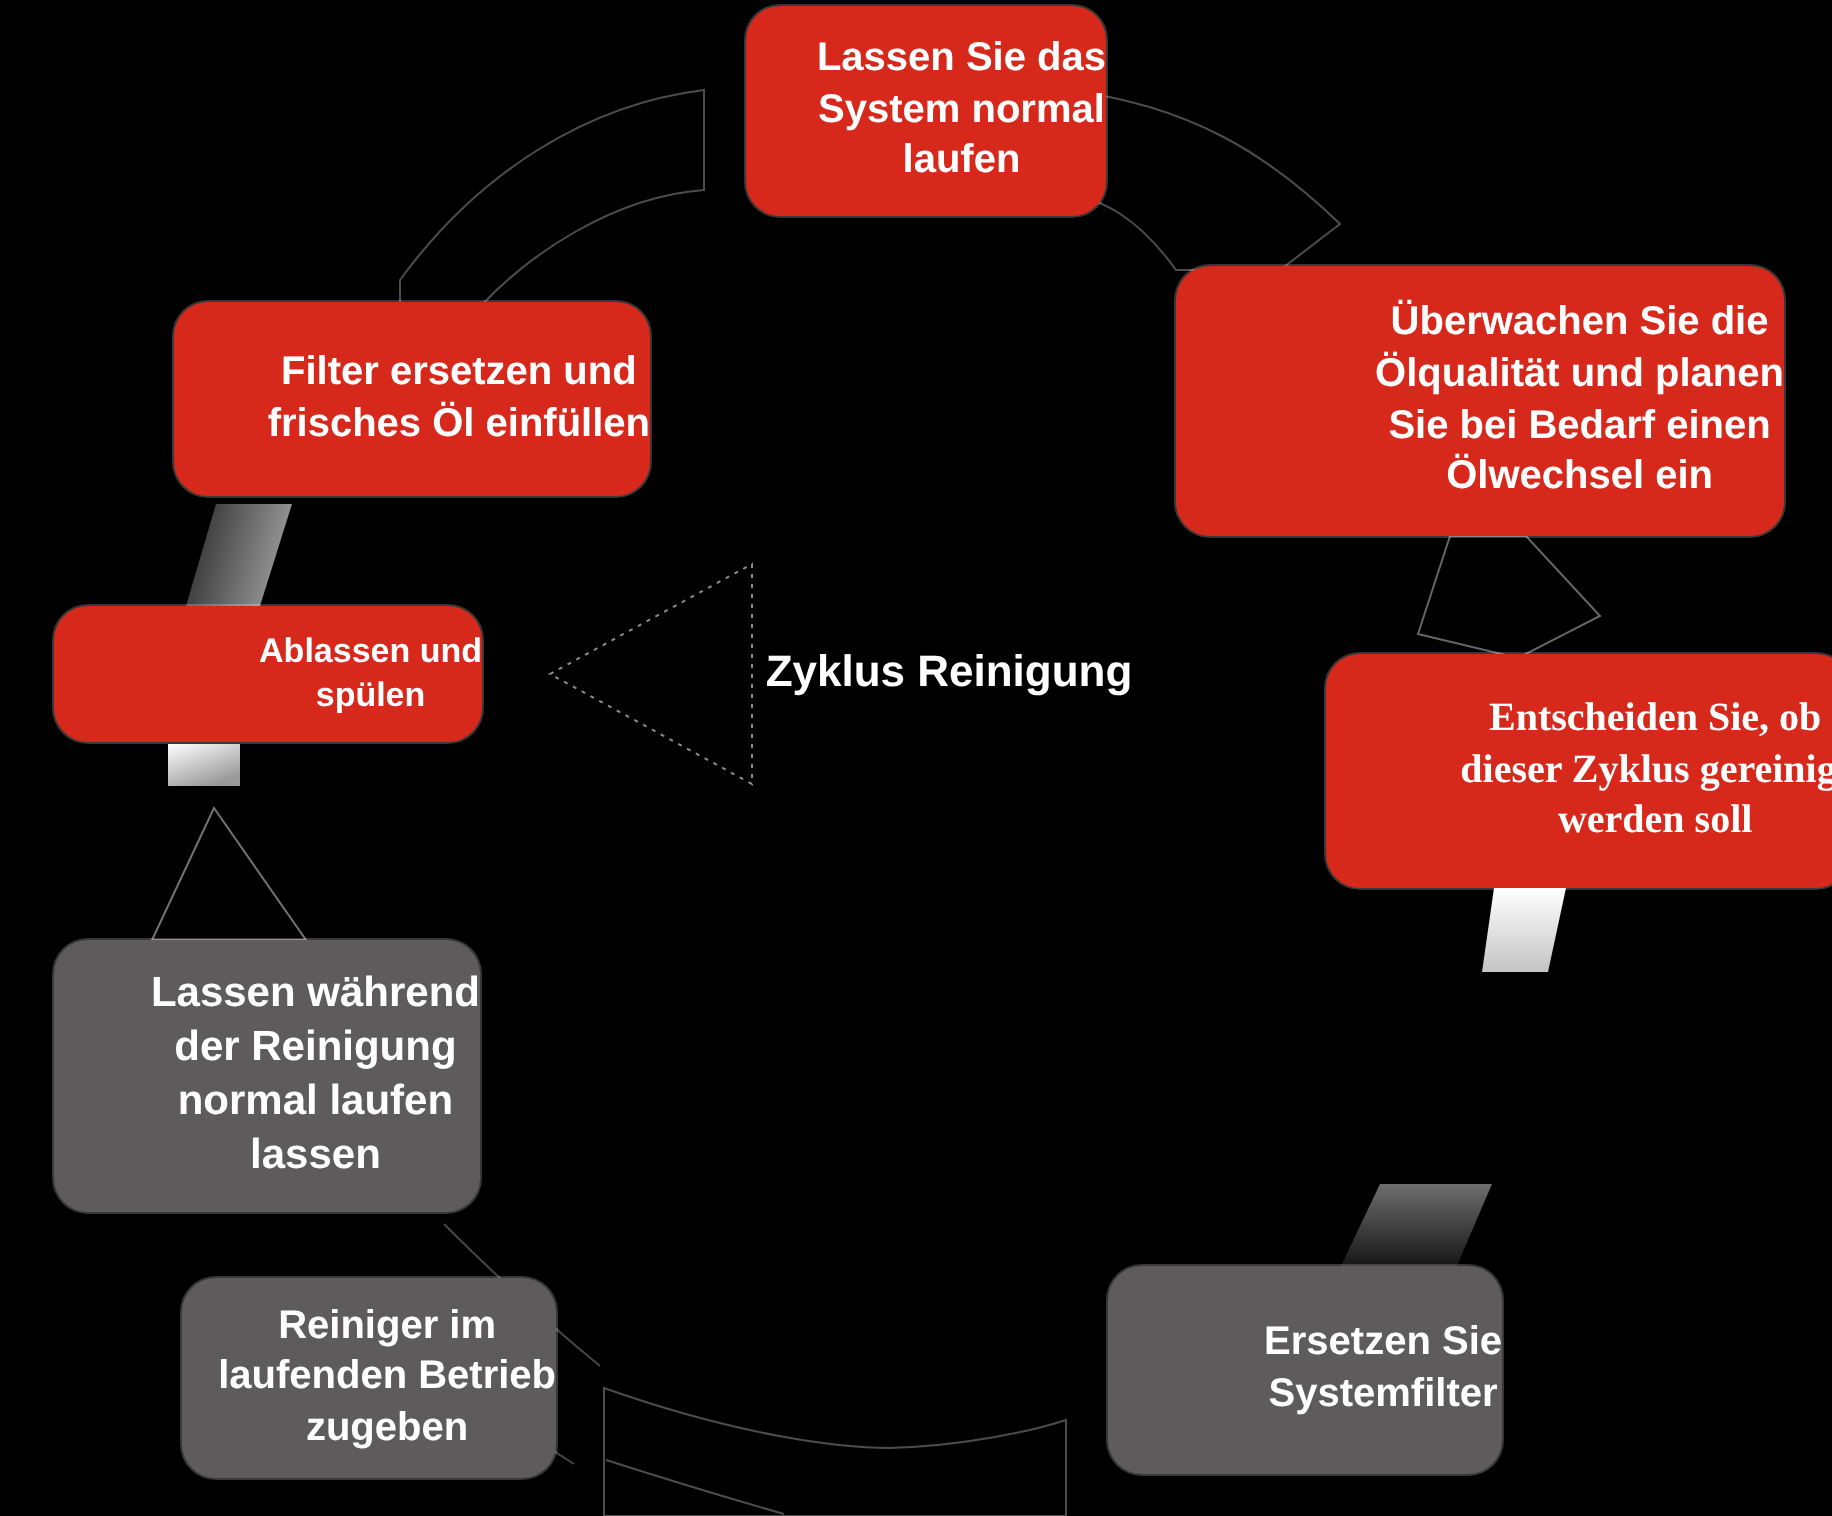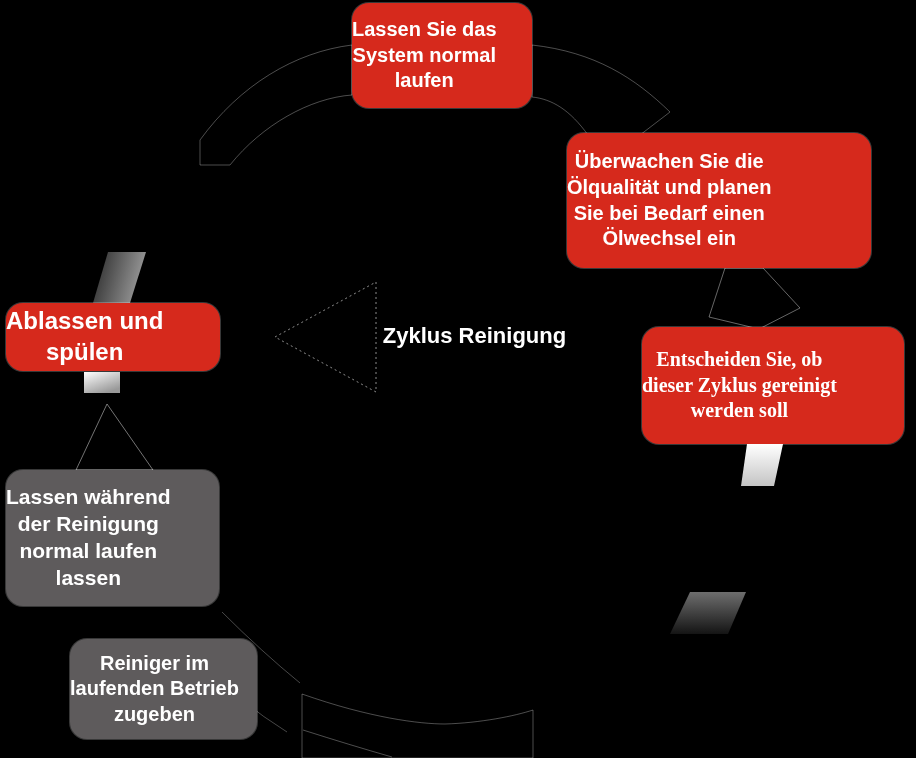--- a/index.html
+++ b/index.html
@@ -3,37 +3,38 @@
 <meta charset="utf-8">
 <style>
   html,body{margin:0;padding:0;background:#000;}
   .canvas{
     position:relative;width:916px;height:758px;overflow:hidden;
     background:var(--background,#000);
     font-family:"Liberation Sans","DejaVu Sans",sans-serif;
   }
   svg.bg{position:absolute;left:0;top:0;}
   .node{
-    position:absolute;display:flex;align-items:center;justify-content:flex-start;
+    position:absolute;display:flex;align-items:center;justify-content:flex-end;
     text-align:center;color:var(--text,#fff);font-weight:bold;
     border-radius:17px;box-shadow:0 0 0 1px rgba(255,255,255,0.22);
     line-height:1.28;
+    margin-left:21px;
   }
   .node span{white-space:pre-line;}
   .node.red{background:var(--red,#d6291c);}
   .node.gray{background:var(--gray,#5e5b5c);}
   
   .n0{left:352px;top:3px;width:180px;height:105px;font-size:20px;}
   .n1{left:567px;top:133px;width:304px;height:135px;font-size:20px;}
   .n2{left:642px;top:327px;width:262px;height:117px;font-size:20px;font-family:Liberation Serif, serif;}
   .n3{left:638px;top:483px;width:273px;height:110px;font-size:16px;}
   .n4{left:533px;top:633px;width:197px;height:104px;font-size:20px;}
   .n5{left:70px;top:639px;width:187px;height:100px;font-size:20px;}
   .n6{left:6px;top:470px;width:213px;height:136px;font-size:21px;}
-  .n7{left:6px;top:303px;width:214px;height:68px;font-size:24px;}
+  .n7{left:6px;top:303px;width:214px;height:68px;font-size:17px;}
   .n8{left:66px;top:151px;width:238px;height:97px;font-size:20px;}
   .center-label{
     position:absolute;left:382px;top:321px;width:185px;height:30px;
     display:flex;align-items:center;justify-content:center;
     color:var(--text,#fff);font-weight:bold;font-size:22px;white-space:nowrap;
   }
 </style>
 </head>
 <body>
 
@@ -93,30 +94,38 @@
     <span>Überwachen Sie die
 Ölqualität und planen
 Sie bei Bedarf einen
 Ölwechsel ein</span>
   </div>
   <div class="node red n2">
     <span>Entscheiden Sie, ob
 dieser Zyklus gereinigt
 werden soll</span>
   </div>
+  <div class="node gray n4">
+    <span>Ersetzen Sie
+Systemfilter</span>
+  </div>
   <div class="node gray n5">
     <span>Reiniger im
 laufenden Betrieb
 zugeben</span>
   </div>
   <div class="node gray n6">
     <span>Lassen während
 der Reinigung
 normal laufen
 lassen</span>
   </div>
   <div class="node red n7">
     <span>Ablassen und
 spülen</span>
   </div>
+  <div class="node red n8">
+    <span>Filter ersetzen und
+frisches Öl einfüllen</span>
+  </div>
 
   <div class="center-label">Zyklus Reinigung</div>
 </div>
 
 </body></html>

